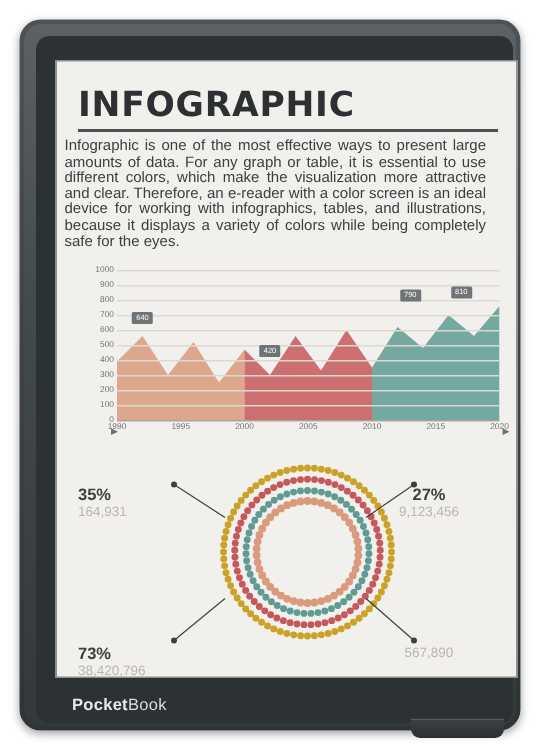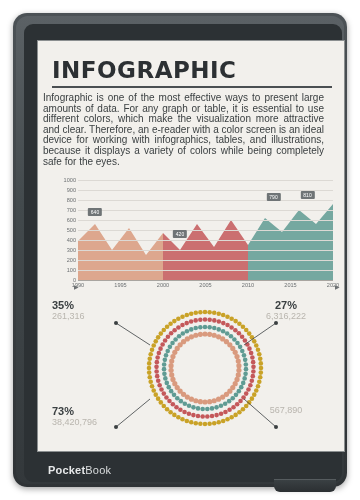--- a/index.html
+++ b/index.html
@@ -88,21 +88,21 @@
   }
 
   
   .donutwrap{position:absolute;left:0;top:258px;width:308px;height:154px;}
   .donut{position:absolute;left:108px;top:10px;width:118px;height:118px;}
   .donut-center{
     position:absolute;left:30px;top:30px;width:58px;height:58px;border-radius:50%;
     background:#c4585a;color:#fff;font-size:13px;font-weight:bold;
     display:flex;align-items:center;justify-content:center;
   }
-  .stat{position:absolute;width:92px;}
+  .stat{position:absolute;width:92px;margin-top:25px;}
   .stat .pct{font-size:11px;font-weight:bold;color:#3b4042;}
   .stat .num{font-size:9px;color:#b9b5ae;}
   .stat.right{text-align:center;}
 </style>
 </head>
 <body>
 
 <div class="stage">
   <div class="device">
     <div class="device-inner">
@@ -420,25 +420,25 @@
                 <line x1="78" y1="128" x2="112" y2="100" stroke="#3b4042" stroke-width="0.8"></line>
                 <line x1="238" y1="128" x2="206" y2="100" stroke="#3b4042" stroke-width="0.8"></line>
                 <circle cx="78" cy="24" r="2" fill="#3b4042"></circle>
                 <circle cx="238" cy="24" r="2" fill="#3b4042"></circle>
                 <circle cx="78" cy="128" r="2" fill="#3b4042"></circle>
                 <circle cx="238" cy="128" r="2" fill="#3b4042"></circle>
               </svg>
 
               <div class="stat" style="left:14px;top:0">
                 <div class="pct">35%</div>
-                <div class="num">261,316</div>
+                <div class="num">164,931</div>
               </div>
               <div class="stat right" style="left:202px;top:0">
                 <div class="pct">27%</div>
-                <div class="num">6,316,222</div>
+                <div class="num">9,123,456</div>
               </div>
               <div class="stat" style="left:14px;top:106px">
                 <div class="pct">73%</div>
                 <div class="num">38,420,796</div>
               </div>
               <div class="stat right" style="left:202px;top:106px">
                 <div class="num">567,890</div>
               </div>
             </div>
 

